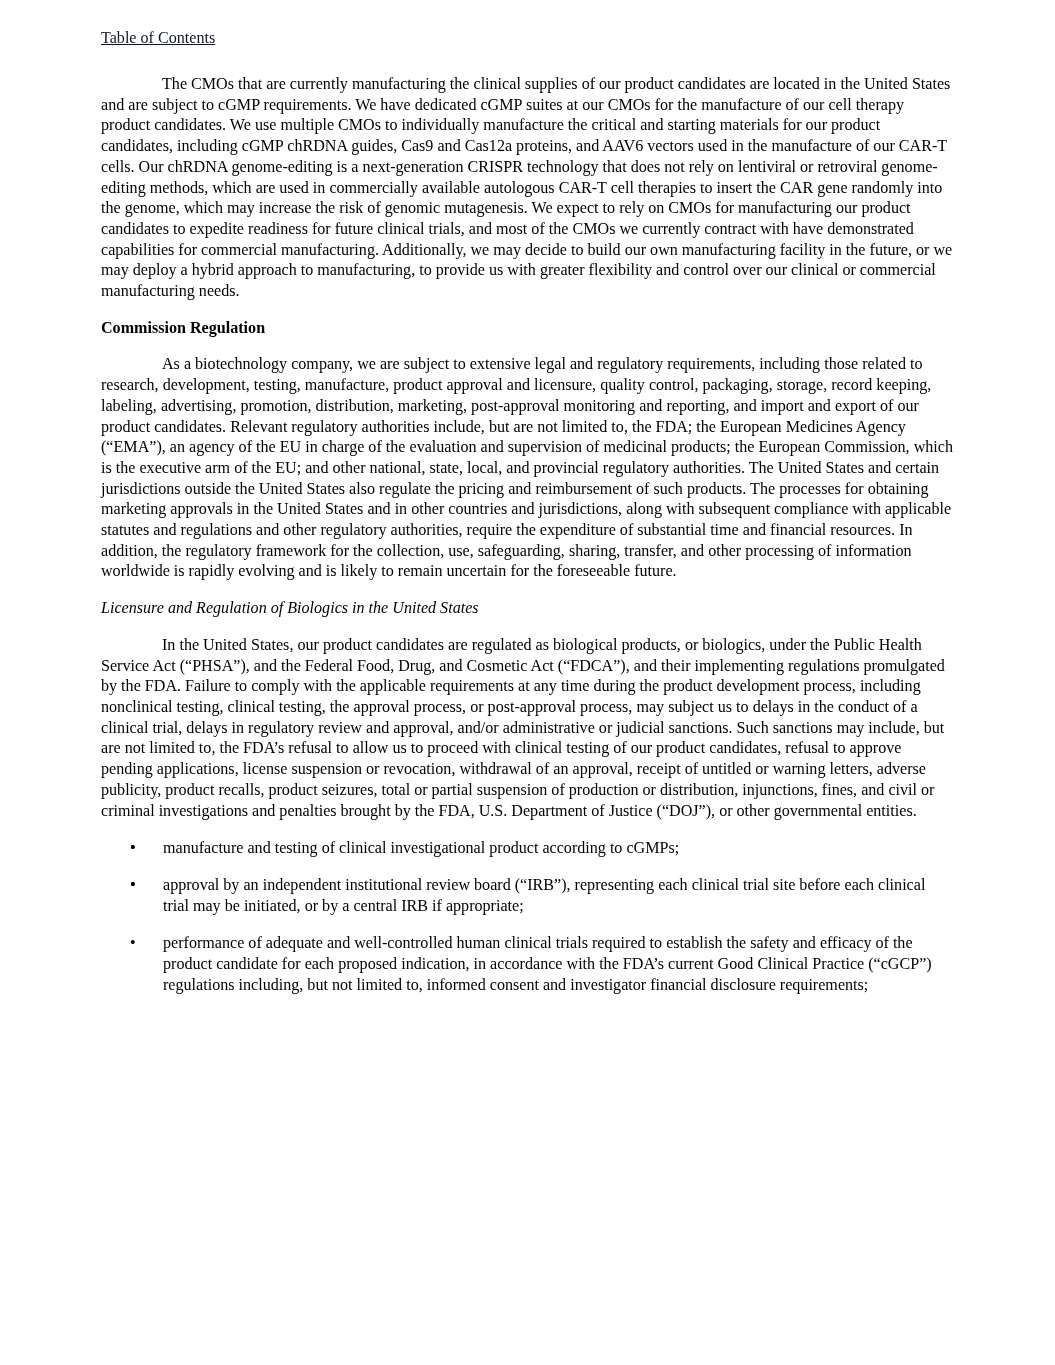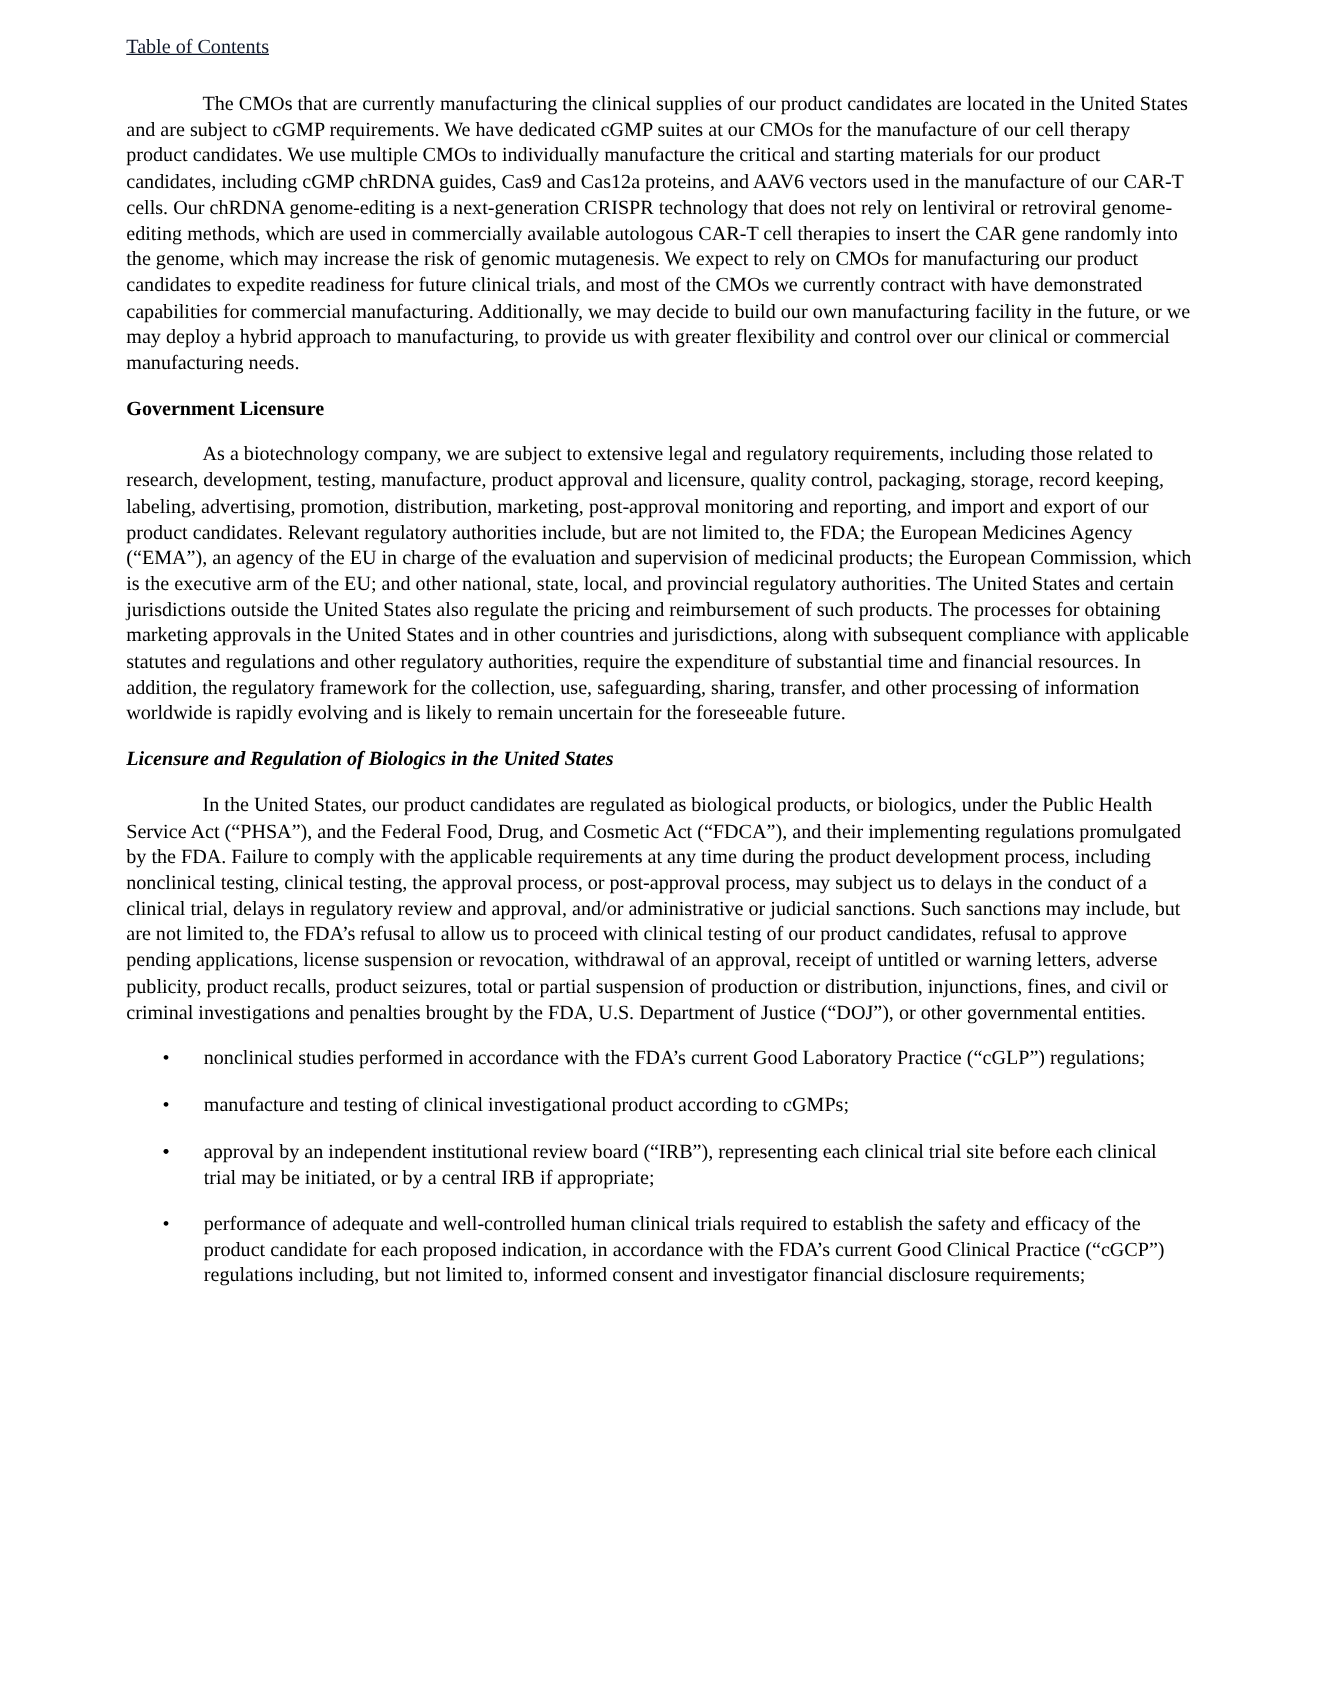--- a/index.html
+++ b/index.html
@@ -46,21 +46,21 @@
       text-indent: 61px;
     }
     h2 {
       font-size: 16.1px;
       font-weight: bold;
       margin: 0 0 16px 0;
       line-height: 20.7px;
     }
     h3 {
       font-size: 16.1px;
-      font-weight: bold;
+      font-weight: normal;
       font-style: italic;
       margin: 0 0 16px 0;
       line-height: 20.7px;
     }
     ul.steps {
       list-style: none;
       margin: 0;
       padding: 0;
     }
     ul.steps li {
@@ -84,33 +84,32 @@
   </style>
 </head>
 <body>
 
 <div class="page">
   <a class="toc-link">Table of Contents</a>
 
   <div class="content">
     <p class="indent">The CMOs that are currently manufacturing the clinical supplies of our product candidates are located in the United States and are subject to cGMP requirements. We have dedicated cGMP suites at our CMOs for the manufacture of our cell therapy product candidates. We use multiple CMOs to individually manufacture the critical and starting materials for our product candidates, including cGMP chRDNA guides, Cas9 and Cas12a proteins, and AAV6 vectors used in the manufacture of our CAR-T cells. Our chRDNA genome-editing is a next-generation CRISPR technology that does not rely on lentiviral or retroviral genome-editing methods, which are used in commercially available autologous CAR-T cell therapies to insert the CAR gene randomly into the genome, which may increase the risk of genomic mutagenesis. We expect to rely on CMOs for manufacturing our product candidates to expedite readiness for future clinical trials, and most of the CMOs we currently contract with have demonstrated capabilities for commercial manufacturing. Additionally, we may decide to build our own manufacturing facility in the future, or we may deploy a hybrid approach to manufacturing, to provide us with greater flexibility and control over our clinical or commercial manufacturing needs.</p>
 
-    <h2>Government Licensure</h2>
+    <h2>Commission Regulation</h2>
 
     <p class="indent">As a biotechnology company, we are subject to extensive legal and regulatory requirements, including those related to research, development, testing, manufacture, product approval and licensure, quality control, packaging, storage, record keeping, labeling, advertising, promotion, distribution, marketing, post-approval monitoring and reporting, and import and export of our product candidates. Relevant regulatory authorities include, but are not limited to, the FDA; the European Medicines Agency (“EMA”), an agency of the EU in charge of the evaluation and supervision of medicinal products; the European Commission, which is the executive arm of the EU; and other national, state, local, and provincial regulatory authorities. The United States and certain jurisdictions outside the United States also regulate the pricing and reimbursement of such products. The processes for obtaining marketing approvals in the United States and in other countries and jurisdictions, along with subsequent compliance with applicable statutes and regulations and other regulatory authorities, require the expenditure of substantial time and financial resources. In addition, the regulatory framework for the collection, use, safeguarding, sharing, transfer, and other processing of information worldwide is rapidly evolving and is likely to remain uncertain for the foreseeable future.</p>
 
     <h3>Licensure and Regulation of Biologics in the United States</h3>
 
     <p class="indent">In the United States, our product candidates are regulated as biological products, or biologics, under the Public Health Service Act (“PHSA”), and the Federal Food, Drug, and Cosmetic Act (“FDCA”), and their implementing regulations promulgated by the FDA. Failure to comply with the applicable requirements at any time during the product development process, including nonclinical testing, clinical testing, the approval process, or post-approval process, may subject us to delays in the conduct of a clinical trial, delays in regulatory review and approval, and/or administrative or judicial sanctions. Such sanctions may include, but are not limited to, the FDA’s refusal to allow us to proceed with clinical testing of our product candidates, refusal to approve pending applications, license suspension or revocation, withdrawal of an approval, receipt of untitled or warning letters, adverse publicity, product recalls, product seizures, total or partial suspension of production or distribution, injunctions, fines, and civil or criminal investigations and penalties brought by the FDA, U.S. Department of Justice (“DOJ”), or other governmental entities.</p>
 
 
     <ul class="steps">
       <li>
         <span class="bullet">•</span>
-        <span>nonclinical studies performed in accordance with the FDA’s current Good Laboratory Practice (“cGLP”) regulations;</span>
       </li>
       <li>
         <span class="bullet">•</span>
         <span>manufacture and testing of clinical investigational product according to cGMPs;</span>
       </li>
       <li>
         <span class="bullet">•</span>
       </li>
       <li>
         <span class="bullet">•</span>

